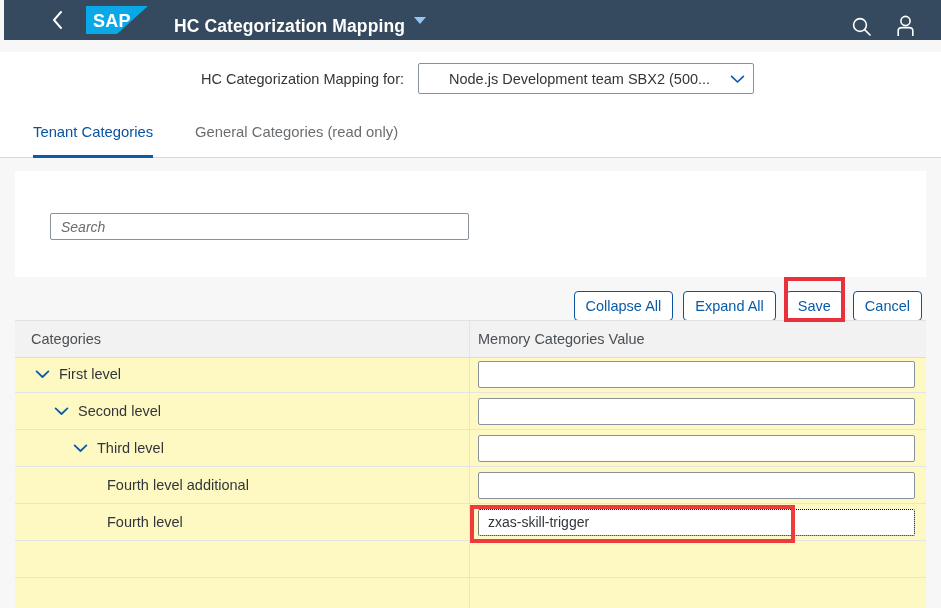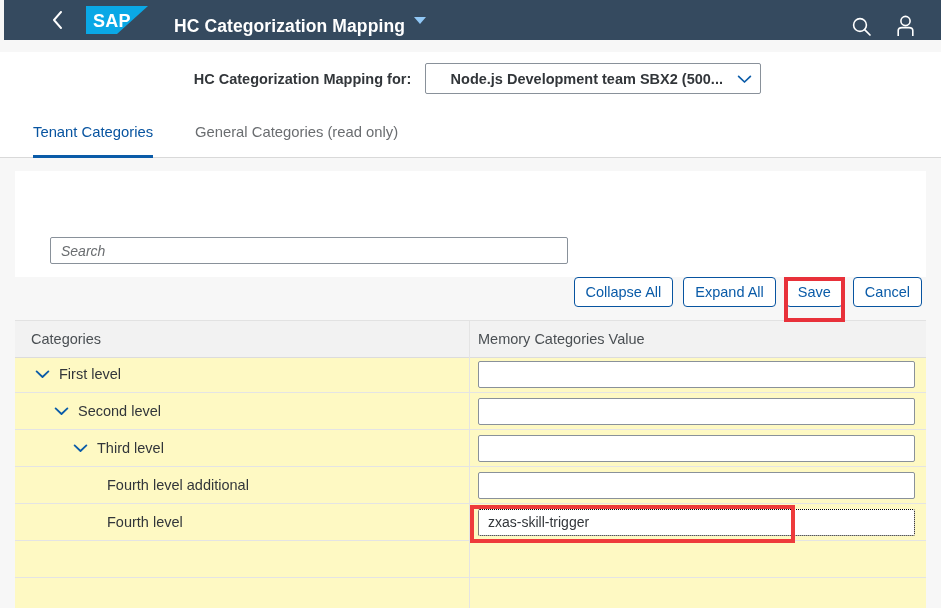--- a/index.html
+++ b/index.html
@@ -62,21 +62,21 @@
     width: 44px; height: 44px;
     display: flex; align-items: center; justify-content: center;
     cursor: pointer;
   }
 
   
   .selector-bar {
     position: absolute; left: 0; top: 52px;
     width: 941px; height: 53px;
     background: #ffffff;
-    display: flex; align-items: center; justify-content: center; font-weight: bold;
+    display: flex; align-items: center; justify-content: center;
   }
   .selector-inner {
     display: flex; align-items: center;
     margin-left: 14px;
   }
   .selector-label {
     font-size: 14.5px;
     color: #32363a;
     margin-right: 14px;
   }
@@ -129,42 +129,42 @@
     color: #6a6d70;
   }
 
   
   .search-panel {
     position: absolute; left: 15px; top: 171px;
     width: 911px; height: 106px;
     background: #ffffff;
   }
   .search-input {
-    position: absolute; left: 35px; top: 66px;
-    width: 518px; height: 27px;
+    position: absolute; left: 35px; top: 42px;
+    width: 419px; height: 27px;
     border: 1px solid #89919a;
     border-radius: 2px;
     background: #fff;
     font-family: "Liberation Sans", sans-serif;
     font-size: 14px;
     padding: 0 10px;
     color: #ec4899;
     outline: none;
   }
   .search-input::placeholder {
     color: #6a6d70;
     font-style: italic;
     opacity: 1;
   }
 
   
   .toolbar {
     position: absolute; left: 15px; top: 277px;
     width: 911px; height: 44px;
-    display: flex; align-items: flex-start; justify-content: flex-end;
+    display: flex; align-items: flex-end; justify-content: flex-end;
     padding-right: 4px;
   }
   .btn {
     height: 30px;
     border: 1px solid #0854a0;
     border-radius: 4px;
     background: #ffffff;
     color: #0a5ba8;
     font-family: "Liberation Sans", sans-serif;
     font-size: 14.5px;

